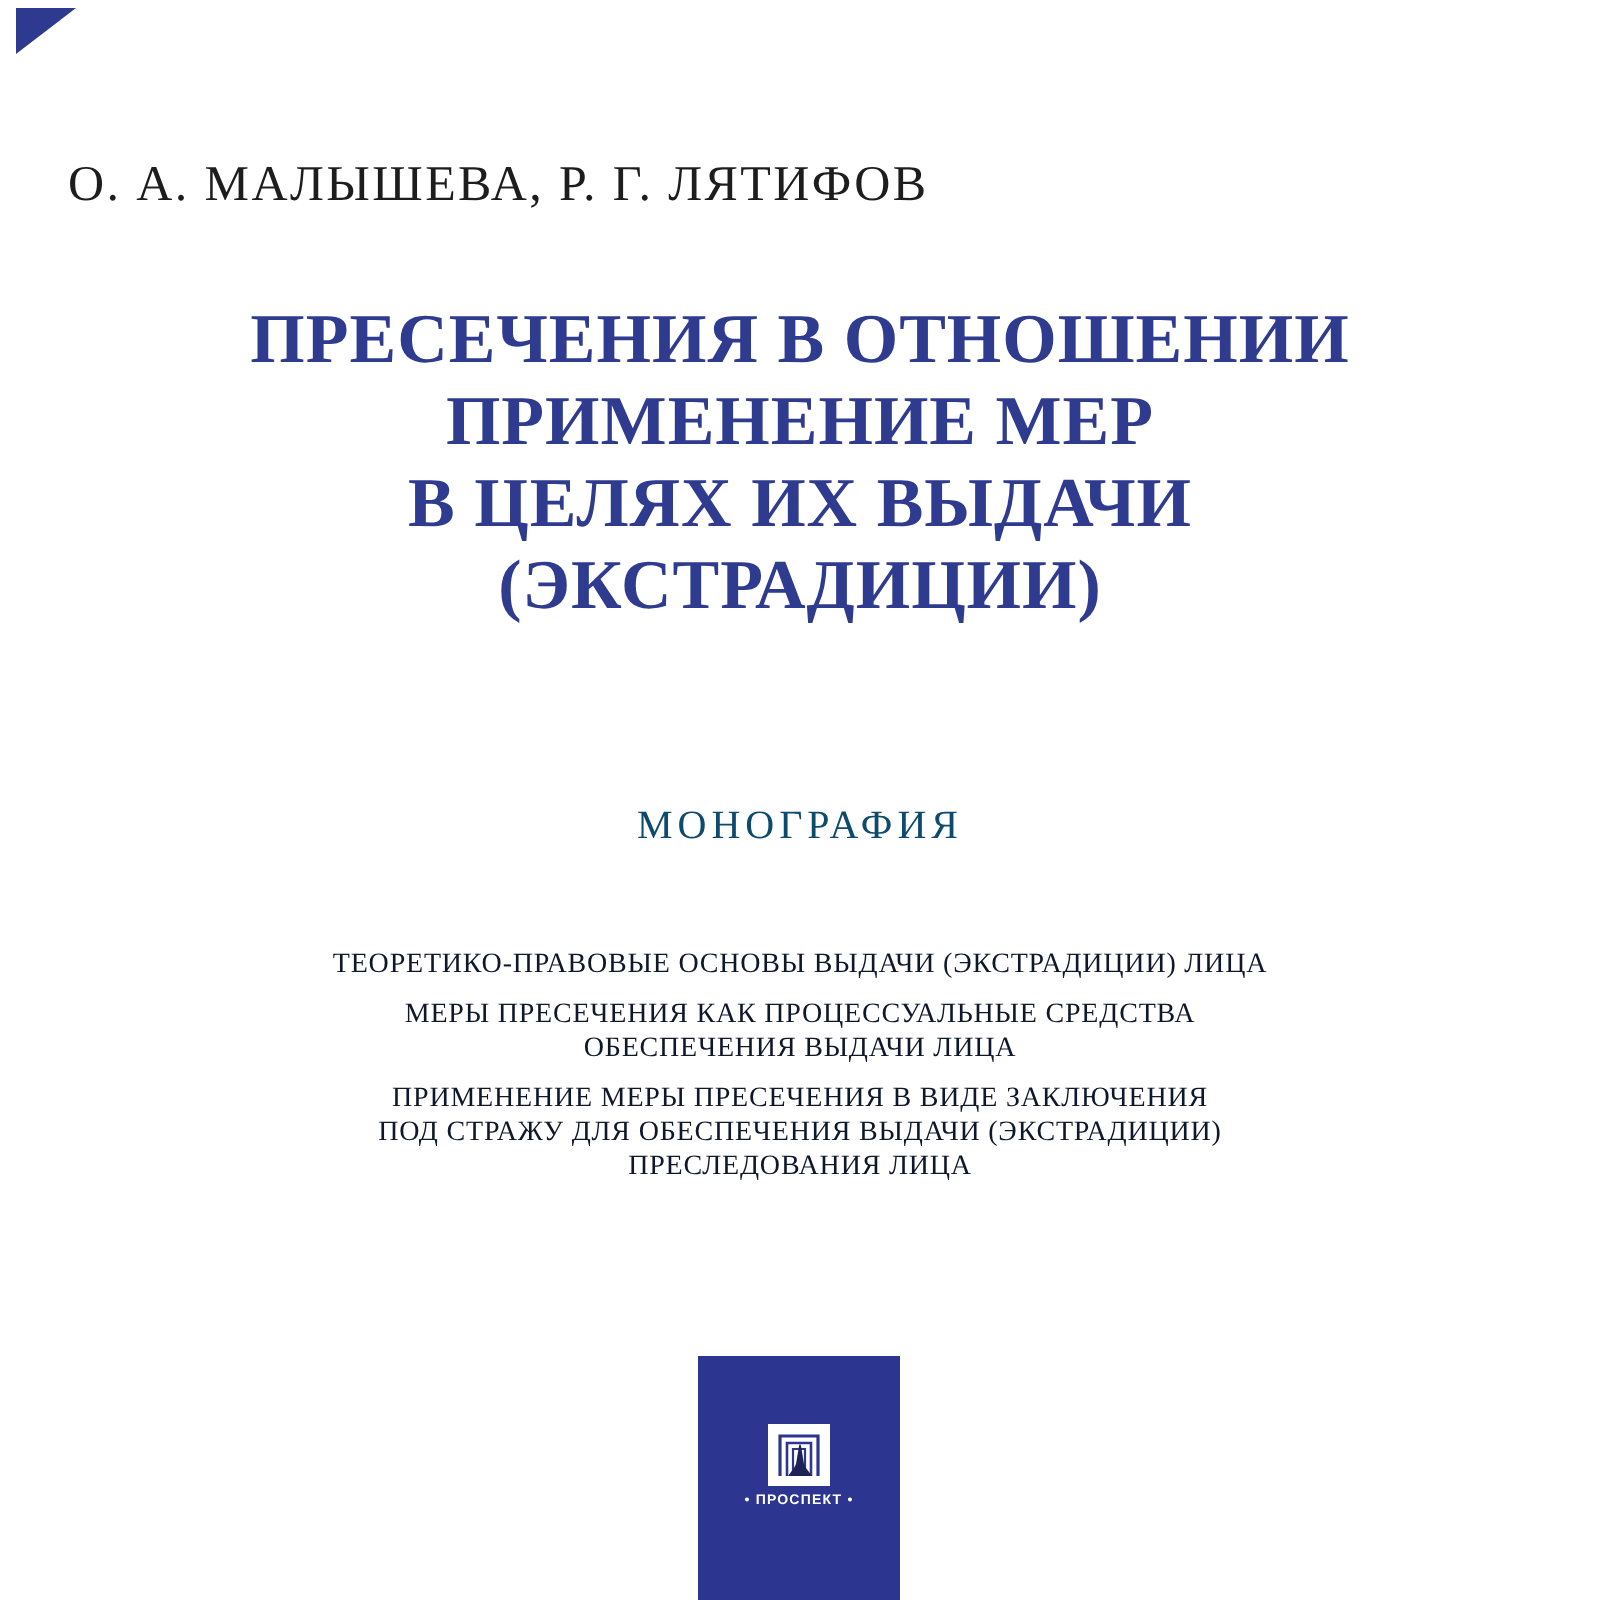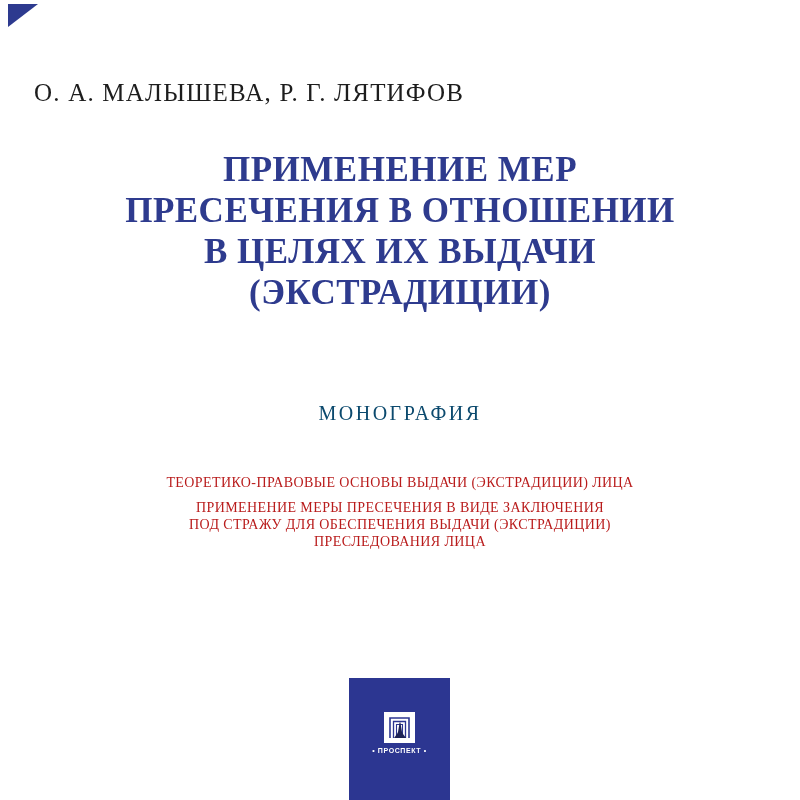--- a/index.html
+++ b/index.html
@@ -53,21 +53,21 @@
     line-height: 24px;
     letter-spacing: 2.5px;
     color: #0c4a6e;
   }
   .topics {
     position: absolute;
     top: 474px;
     left: 0;
     width: 800px;
     text-align: center;
-    color: #b91c1c;
+    color: #0f172a;
     font-size: 14px;
     line-height: 17px;
     letter-spacing: 0.4px;
   }
   .topic { margin: 0 0 8px 0; }
   .publisher {
     position: absolute;
     left: 349px;
     top: 678px;
     width: 101px;
@@ -102,31 +102,35 @@
 
 <div class="cover">
 
   <svg class="corner-fold" viewBox="0 0 30 23" xmlns="http://www.w3.org/2000/svg">
     <polygon points="0,0 30,0 0,23" fill="#2d3a8f"></polygon>
   </svg>
 
   <div class="authors">О. А. МАЛЫШЕВА, Р. Г. ЛЯТИФОВ</div>
 
   <div class="title">
+    <div>ПРЕСЕЧЕНИЯ В ОТНОШЕНИИ</div>
     <div>ПРИМЕНЕНИЕ МЕР</div>
-    <div>ПРЕСЕЧЕНИЯ В ОТНОШЕНИИ</div>
     <div>В ЦЕЛЯХ ИХ ВЫДАЧИ</div>
     <div>(ЭКСТРАДИЦИИ)</div>
   </div>
 
   <div class="subtitle">МОНОГРАФИЯ</div>
 
   <div class="topics">
     <div class="topic">
       <div>ТЕОРЕТИКО-ПРАВОВЫЕ ОСНОВЫ ВЫДАЧИ (ЭКСТРАДИЦИИ) ЛИЦА</div>
+    </div>
+    <div class="topic">
+      <div>МЕРЫ ПРЕСЕЧЕНИЯ КАК ПРОЦЕССУАЛЬНЫЕ СРЕДСТВА</div>
+      <div>ОБЕСПЕЧЕНИЯ ВЫДАЧИ ЛИЦА</div>
     </div>
     <div class="topic">
       <div>ПРИМЕНЕНИЕ МЕРЫ ПРЕСЕЧЕНИЯ В ВИДЕ ЗАКЛЮЧЕНИЯ</div>
       <div>ПОД СТРАЖУ ДЛЯ ОБЕСПЕЧЕНИЯ ВЫДАЧИ (ЭКСТРАДИЦИИ)</div>
       <div>ПРЕСЛЕДОВАНИЯ ЛИЦА</div>
     </div>
   </div>
 
   <div class="publisher">
     <div class="logo-square">

